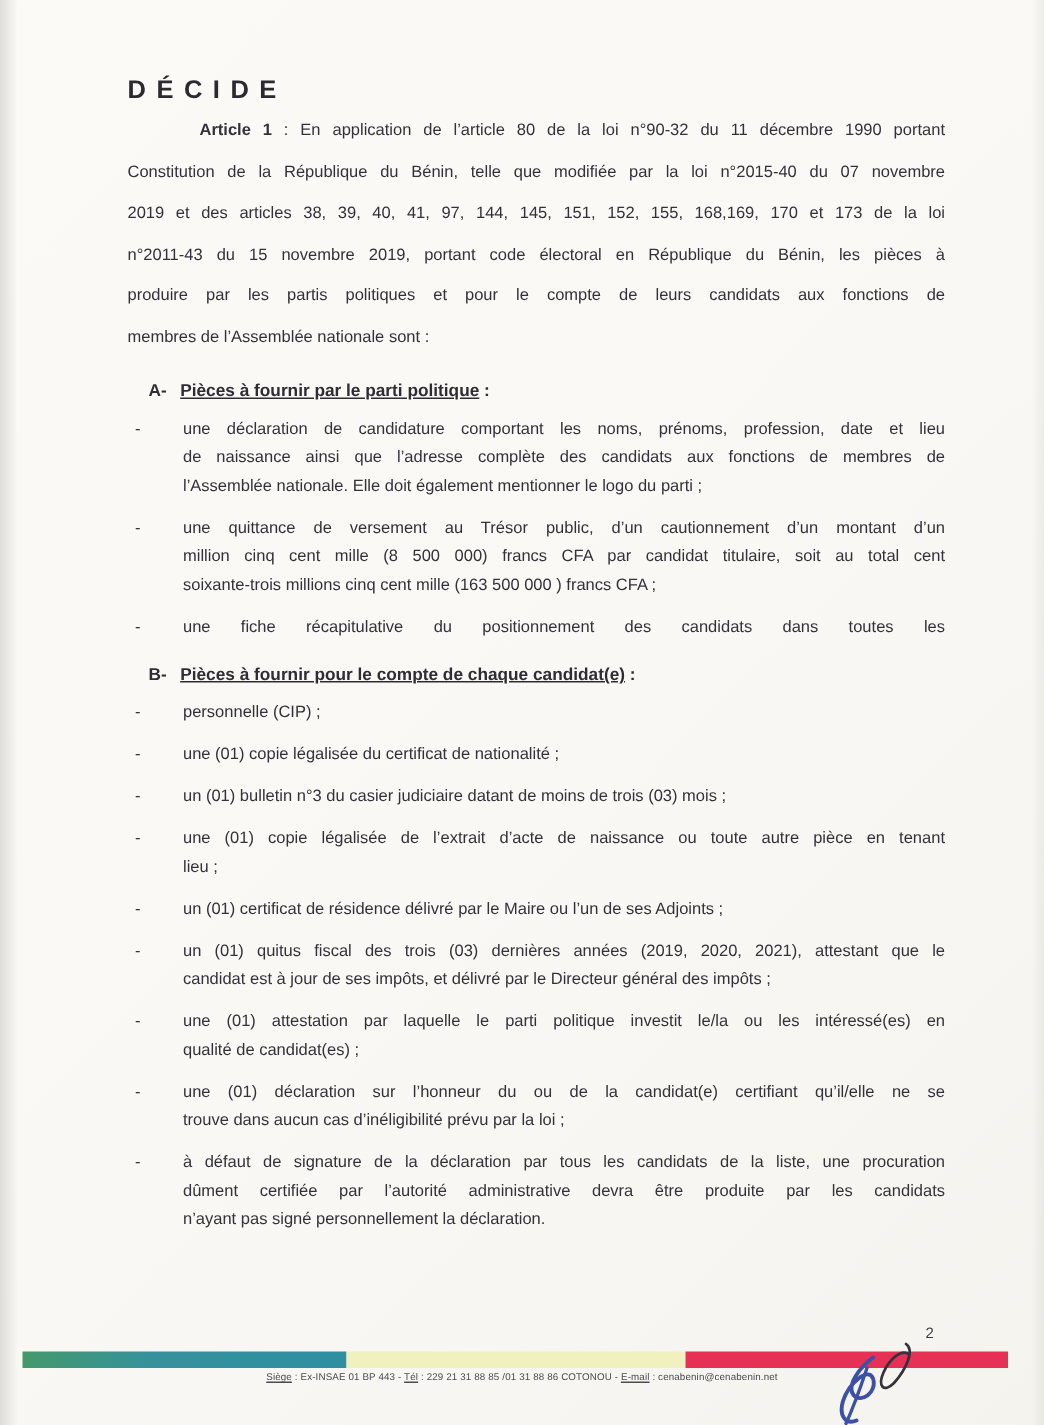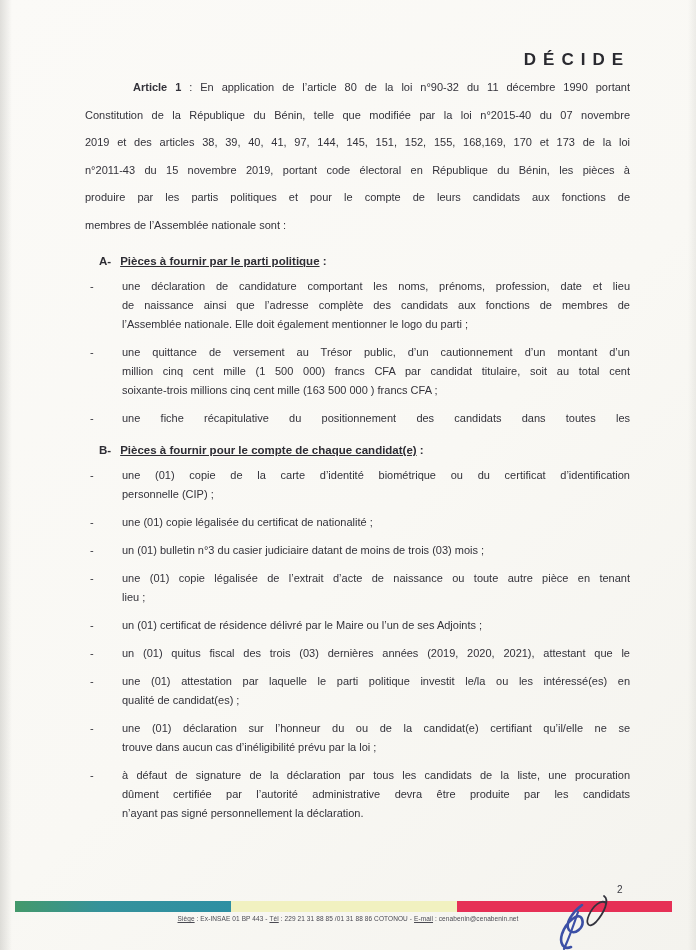--- a/index.html
+++ b/index.html
@@ -18,21 +18,21 @@
   }
   .paper::after{
     content:"";position:absolute;right:0;top:0;bottom:0;width:8px;
     background:linear-gradient(270deg,rgba(120,120,112,.10),rgba(120,120,112,0));
   }
   .content{
     position:absolute;left:85px;right:66px;top:0;
     color:#33323a;
   }
   .title{
-    margin-top:50px;text-align:right;
+    margin-top:50px;text-align:left;
     font-weight:bold;font-size:17px;letter-spacing:7px;color:#2a2a30;
   }
   .para{margin-top:4px;font-size:11px;line-height:27.5px;}
   .ln{text-align:left;}
   .j{text-align:justify;text-align-last:justify;}
   .ind{text-indent:48px;}
   .blb{font-weight:bold;}
   .sec{margin-top:16px;margin-left:14px;font-size:11.5px;font-weight:bold;color:#2e2d34;}
   .secp{margin-right:9px;}
   .secu{text-decoration:underline;}
@@ -74,35 +74,34 @@
     <div class="list">
       <div class="item">
         <span class="dash">-</span>
         <div class="ln j">une déclaration de candidature comportant les noms, prénoms, profession, date et lieu</div>
         <div class="ln j">de naissance ainsi que l’adresse complète des candidats aux fonctions de membres de</div>
         <div class="ln">l’Assemblée nationale. Elle doit également mentionner le logo du parti ;</div>
       </div>
       <div class="item">
         <span class="dash">-</span>
         <div class="ln j">une quittance de versement au Trésor public, d’un cautionnement d’un montant d’un</div>
-        <div class="ln j">million cinq cent mille (1 500 000) francs CFA par candidat titulaire, soit au total cent</div>
+        <div class="ln j">million cinq cent mille (8 500 000) francs CFA par candidat titulaire, soit au total cent</div>
         <div class="ln">soixante-trois millions cinq cent mille (163 500 000 ) francs CFA ;</div>
       </div>
       <div class="item">
         <span class="dash">-</span>
         <div class="ln j">une fiche récapitulative du positionnement des candidats dans toutes les</div>
       </div>
     </div>
 
     <div class="sec"><span class="secp">B-</span><span class="secu">Pièces à fournir pour le compte de chaque candidat(e)</span><span> :</span></div>
 
     <div class="list">
       <div class="item">
         <span class="dash">-</span>
-        <div class="ln j">une (01) copie de la carte d’identité biométrique ou du certificat d’identification</div>
         <div class="ln">personnelle (CIP) ;</div>
       </div>
       <div class="item">
         <span class="dash">-</span>
         <div class="ln">une (01) copie légalisée du certificat de nationalité ;</div>
       </div>
       <div class="item">
         <span class="dash">-</span>
         <div class="ln">un (01) bulletin n°3 du casier judiciaire datant de moins de trois (03) mois ;</div>
       </div>
@@ -111,20 +110,21 @@
         <div class="ln j">une (01) copie légalisée de l’extrait d’acte de naissance ou toute autre pièce en tenant</div>
         <div class="ln">lieu ;</div>
       </div>
       <div class="item">
         <span class="dash">-</span>
         <div class="ln">un (01) certificat de résidence délivré par le Maire ou l’un de ses Adjoints ;</div>
       </div>
       <div class="item">
         <span class="dash">-</span>
         <div class="ln j">un (01) quitus fiscal des trois (03) dernières années (2019, 2020, 2021), attestant que le</div>
+        <div class="ln">candidat est à jour de ses impôts, et délivré par le Directeur général des impôts ;</div>
       </div>
       <div class="item">
         <span class="dash">-</span>
         <div class="ln j">une (01) attestation par laquelle le parti politique investit le/la ou les intéressé(es) en</div>
         <div class="ln">qualité de candidat(es) ;</div>
       </div>
       <div class="item">
         <span class="dash">-</span>
         <div class="ln j">une (01) déclaration sur l’honneur du ou de la candidat(e) certifiant qu’il/elle ne se</div>
         <div class="ln">trouve dans aucun cas d’inéligibilité prévu par la loi ;</div>

